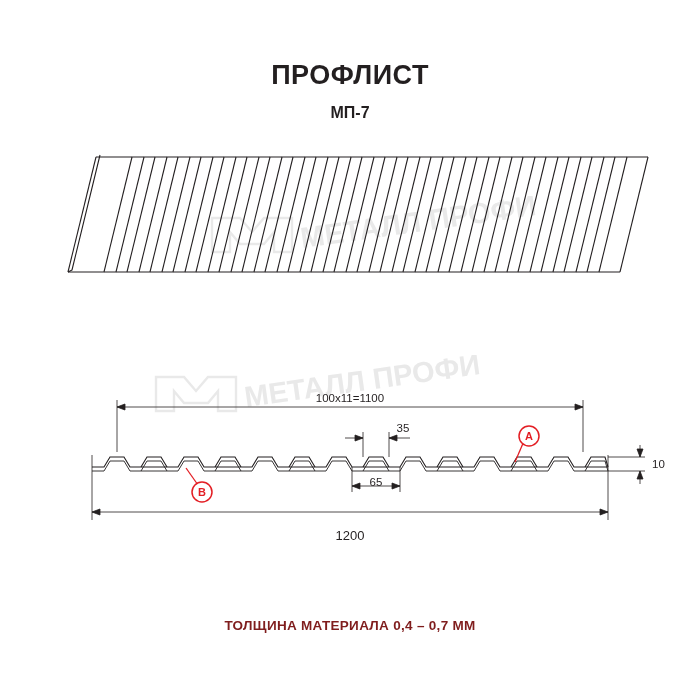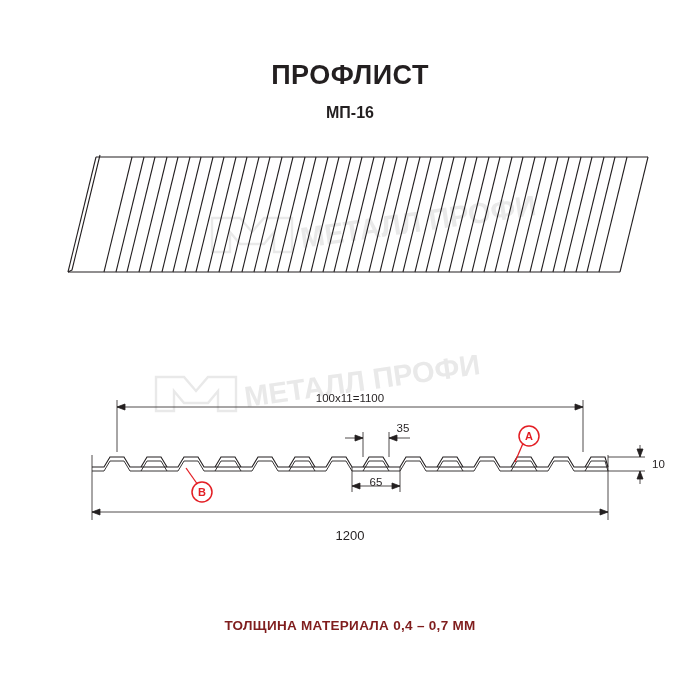--- a/index.html
+++ b/index.html
@@ -63,21 +63,21 @@
   }
   .wm1 { top: 196px; left: 206px; }
   .wm2 { top: 355px; left: 150px; }
 </style>
 </head>
 <body>
 
 <div class="page">
 
   <div class="title">ПРОФЛИСТ</div>
-  <div class="subtitle">МП-16</div>
+  <div class="subtitle">МП-7</div>
 
   <svg class="wm wm1" width="330" height="90" viewBox="0 0 330 90">
     <g fill="none" stroke="#e9e9e9" stroke-width="2.4">
       <path d="M6 56 L6 22 L34 22 L46 36 L58 22 L86 22 L86 56 L68 56 L68 36 L58 48 L34 48 L24 36 L24 56 Z"></path>
     </g>
     <text x="96" y="52" font-family="Liberation Sans, sans-serif" font-size="29" font-weight="bold" fill="#e9e9e9" transform="rotate(-8 96 52)">МЕТАЛЛ ПРОФИЛЬ</text>
   </svg>
 
   <svg class="wm wm2" width="330" height="90" viewBox="0 0 330 90">
     <g fill="none" stroke="#e9e9e9" stroke-width="2.4">

